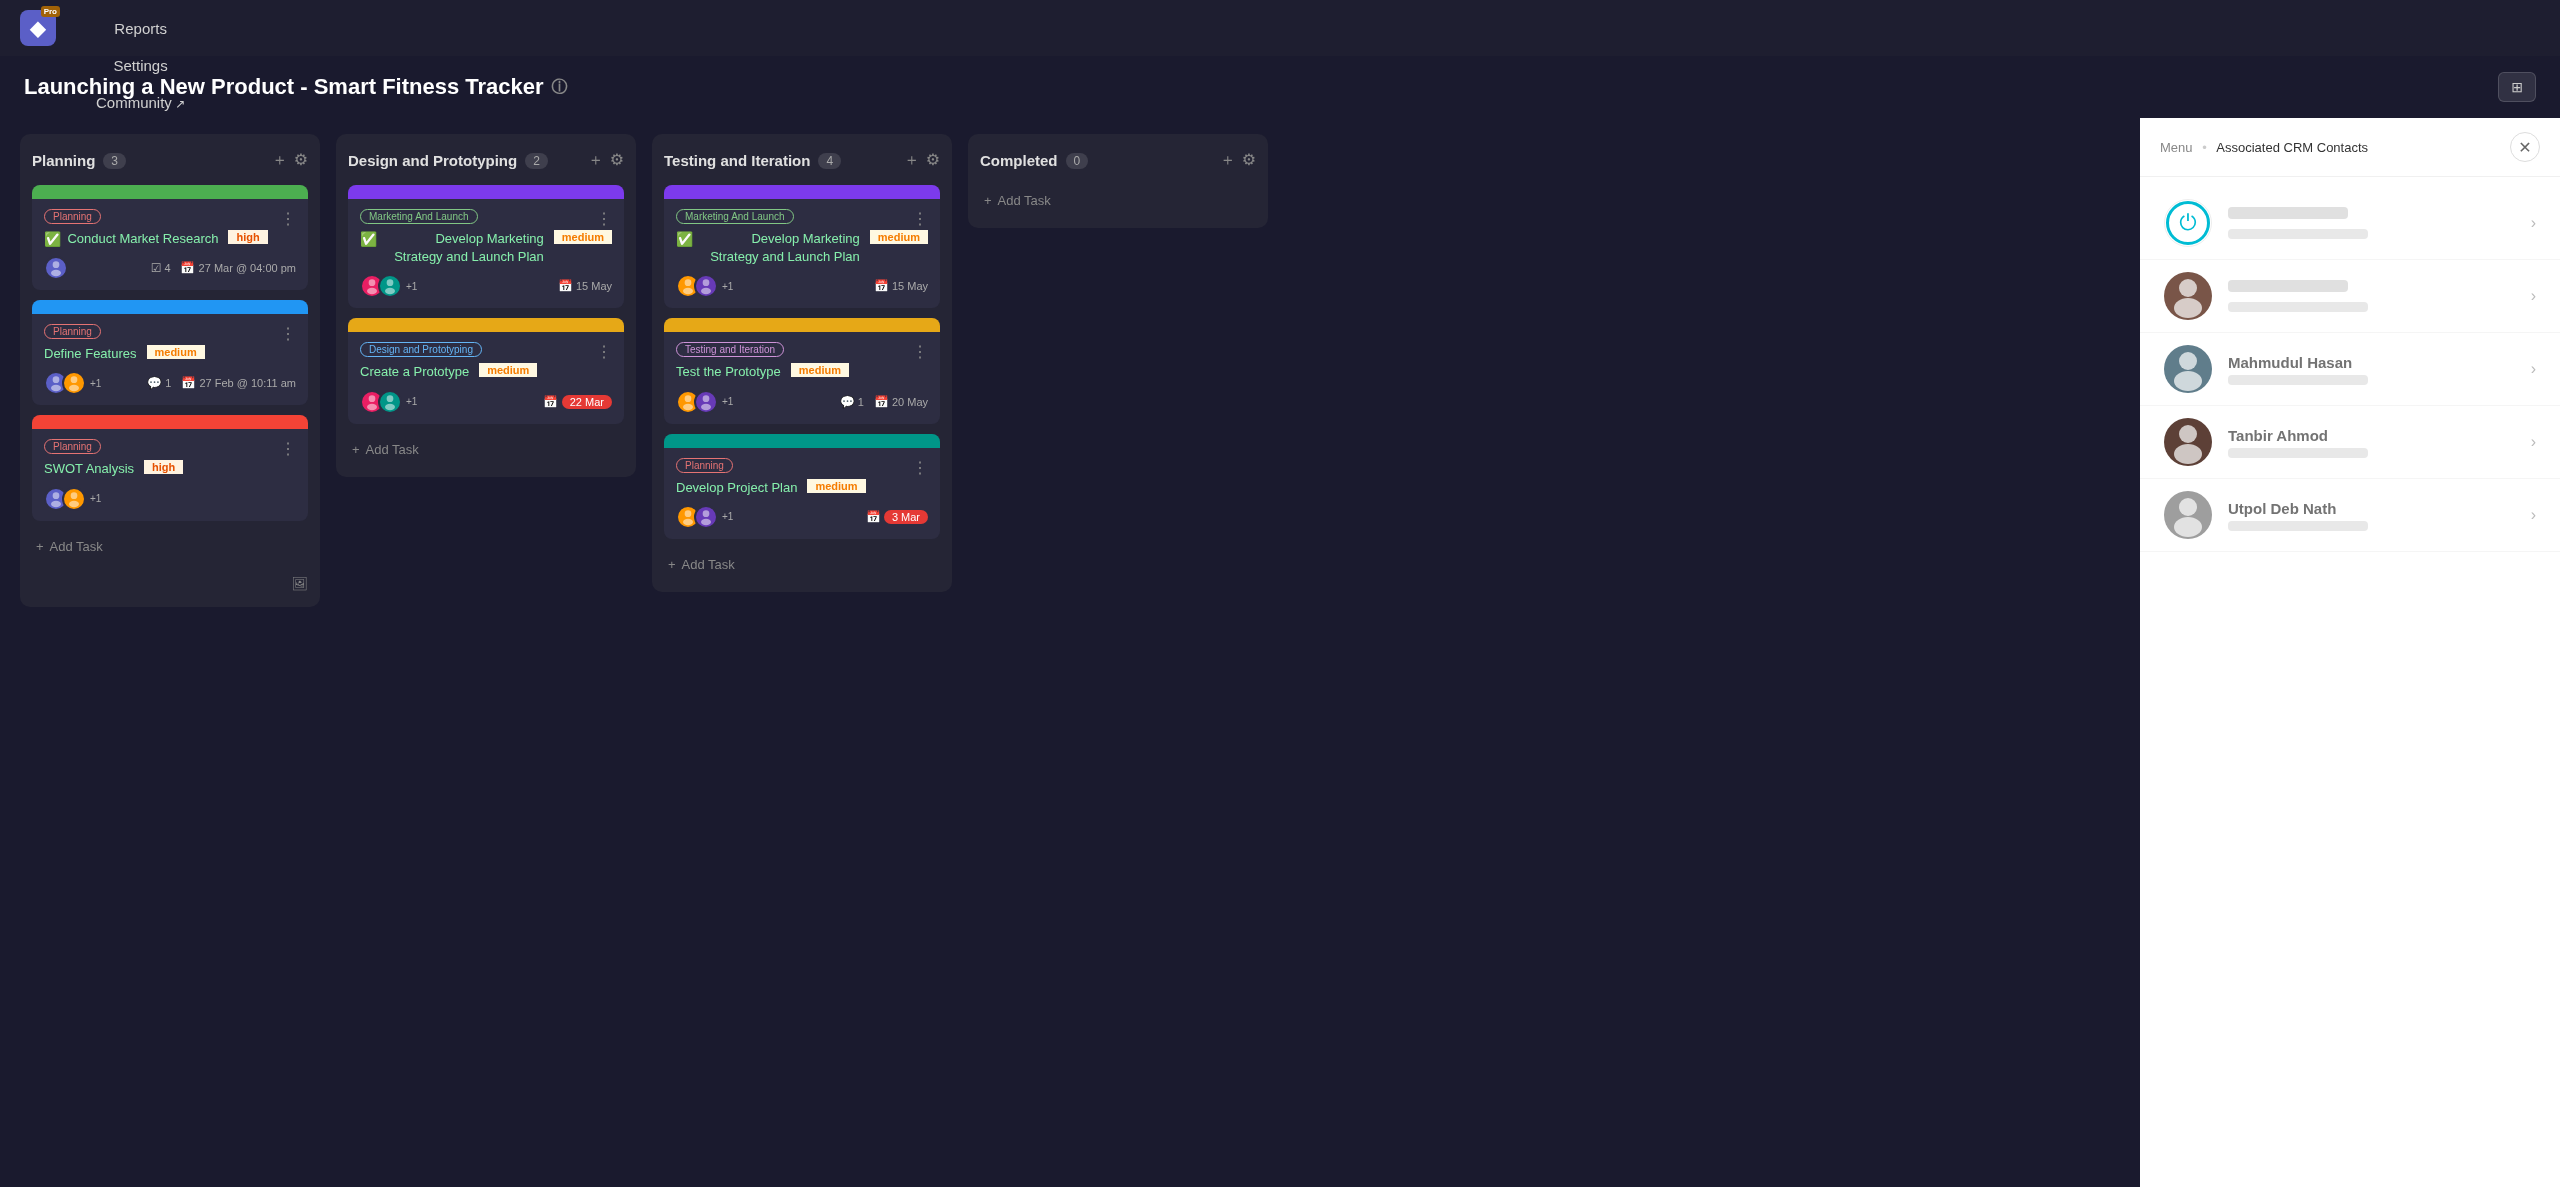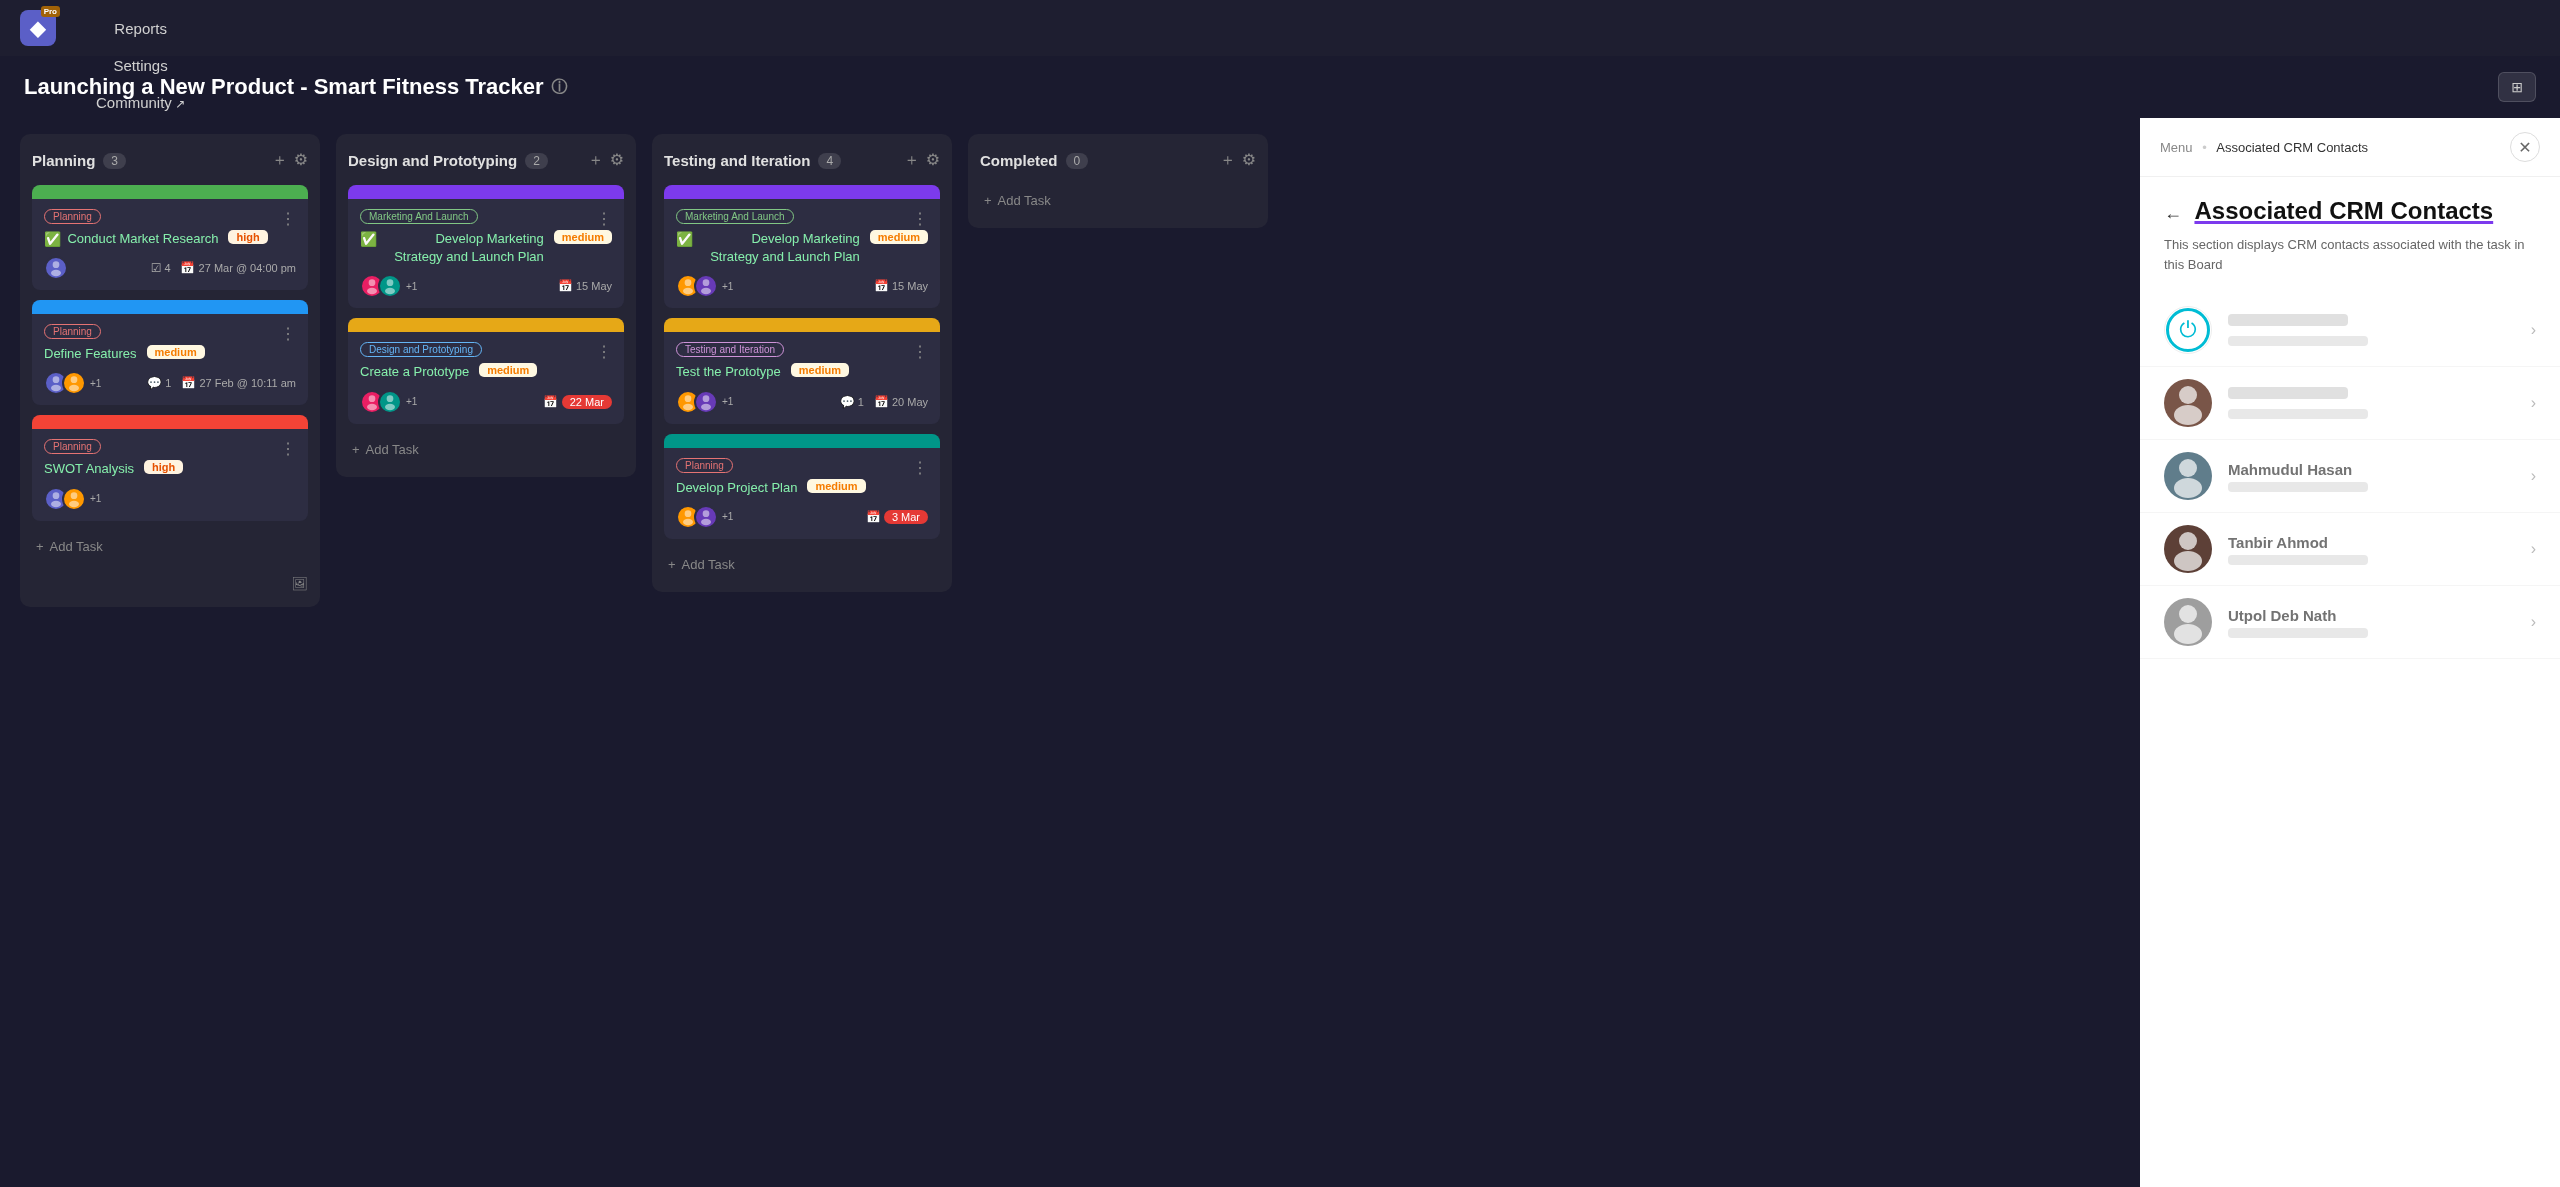--- a/index.html
+++ b/index.html
@@ -180,21 +180,21 @@
       margin-top: 1px;
     }
     .card-title {
       font-size: 13px;
       color: #86efac;
       line-height: 1.4;
       text-align: right;
     }
     .priority-badge {
       display: inline-block;
-      border-radius: 5px;
+      border-radius: 0;
       padding: 1px 8px;
       font-size: 11px;
       font-weight: 600;
       margin-left: 4px;
     }
     .priority-high { background: #fff3e0; color: #e65100; }
     .priority-medium { background: #fff8e1; color: #f57c00; }
 
     .card-footer {
       display: flex;
@@ -798,25 +798,20 @@
 
   <div class="side-panel">
     <div class="panel-topbar">
       <div class="panel-breadcrumb">
         <span>Menu</span>
         <span class="sep"> • </span>
         <span class="current">Associated CRM Contacts</span>
       </div>
       <div class="panel-close">✕</div>
     </div>
-    <div class="panel-header">
-      <span class="panel-back">←</span>
-      <span class="panel-title">Associated CRM Contacts</span>
-      <p class="panel-subtitle">This section displays CRM contacts associated with the task in this Board</p>
-    </div>
     <div class="panel-contacts" id="panel-contacts">
         <div class="contact-item">
     <div class="contact-avatar crm-logo">
       <div class="crm-power-icon">⏻</div>
     </div>
     <div class="contact-info">
       <div class="text-blurred" style="width:120px;height:12px;margin-bottom:6px;"></div>
       <div class="contact-detail"></div>
     </div>
     <span class="contact-chevron">›</span>

